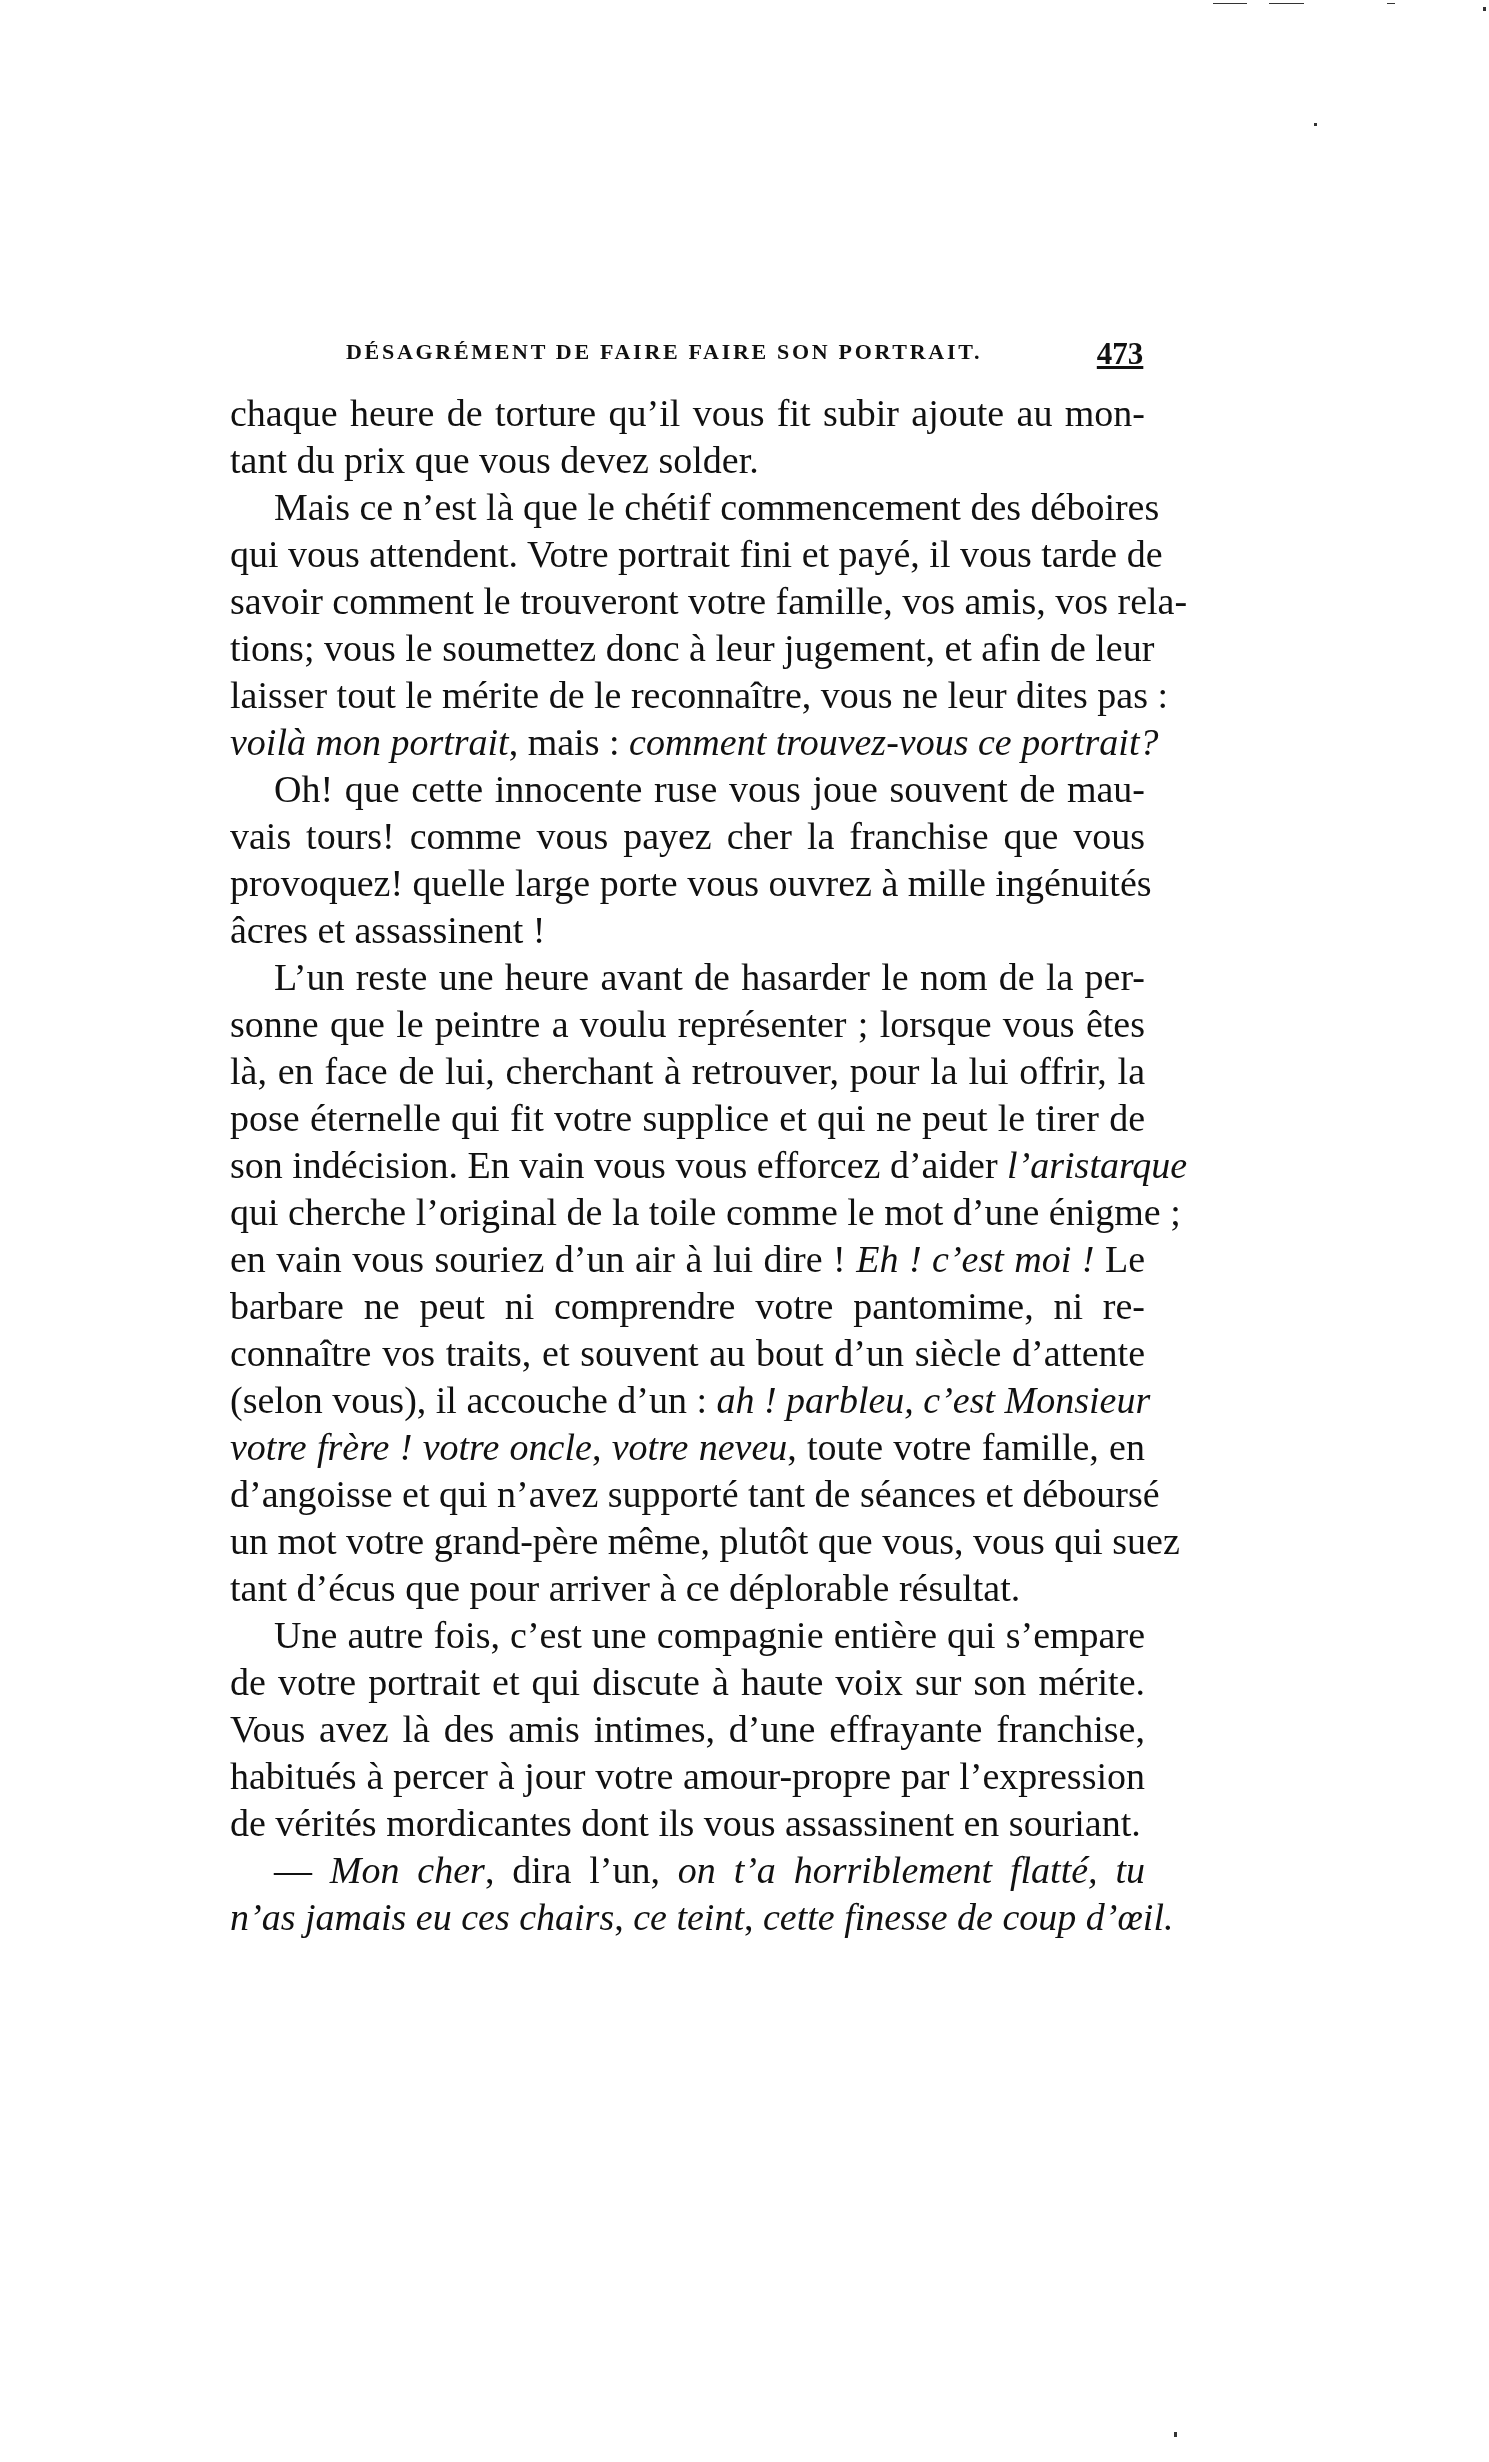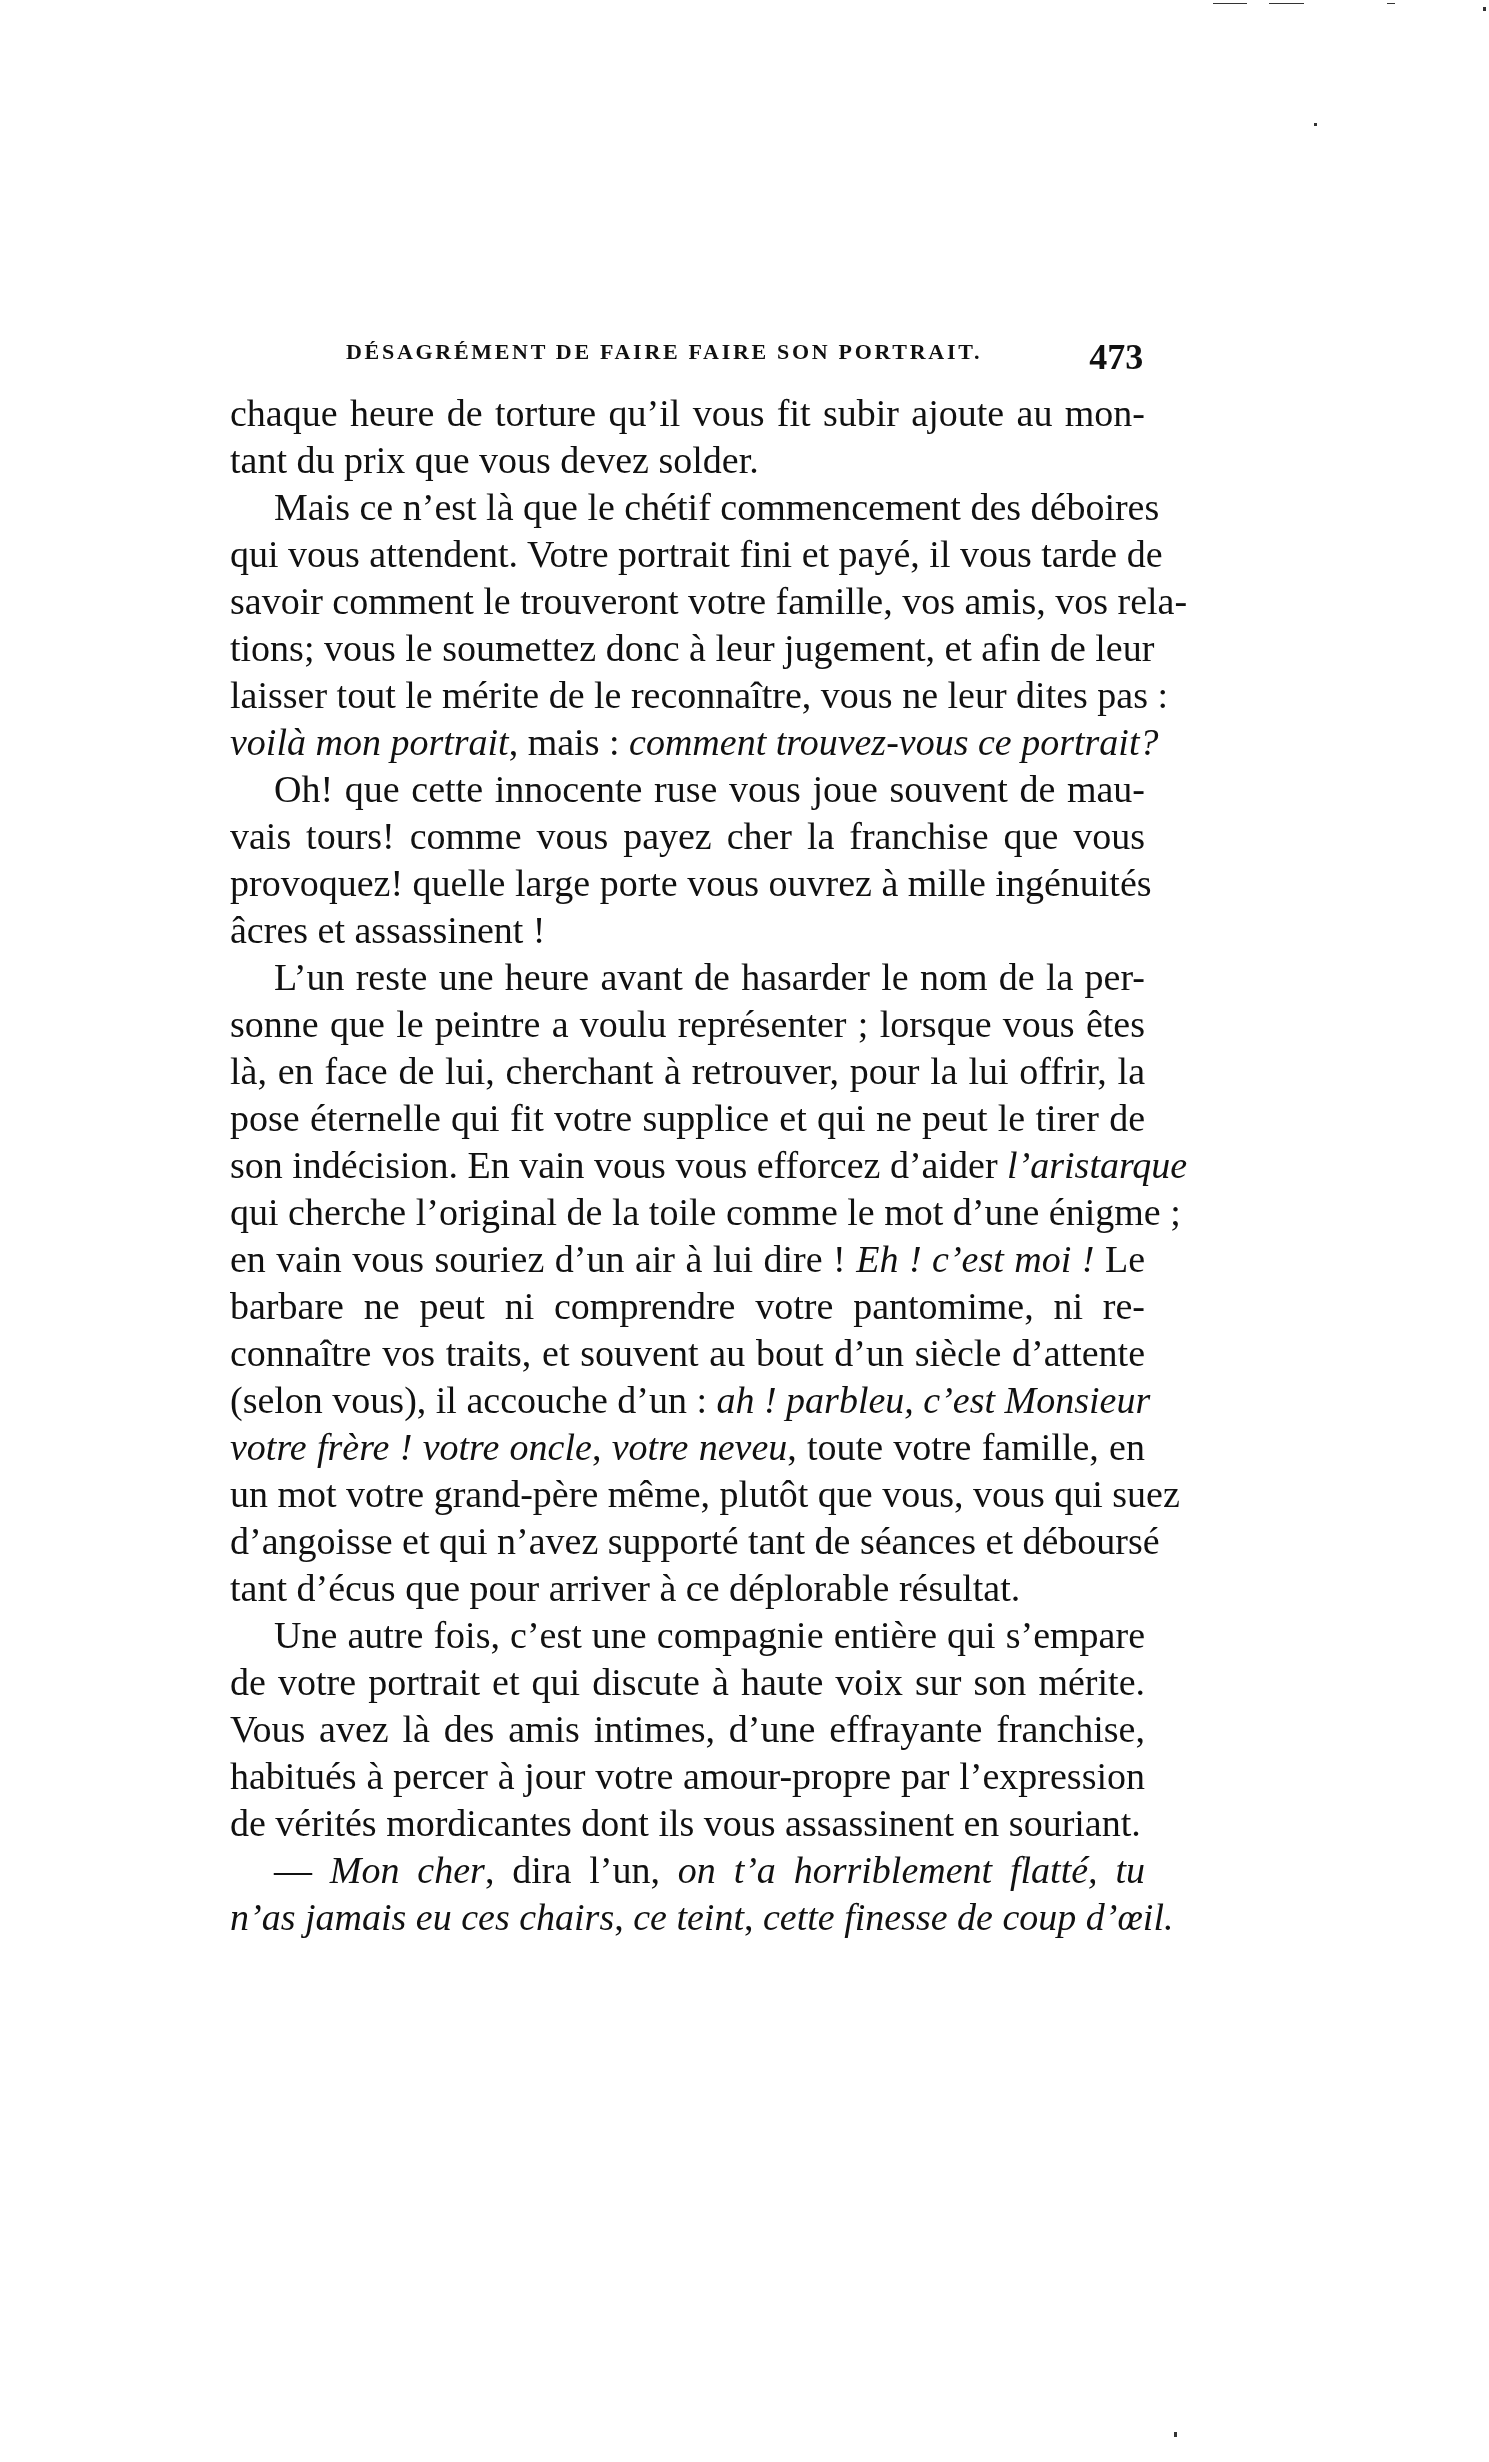--- a/index.html
+++ b/index.html
@@ -1,20 +1,20 @@
 <!DOCTYPE html>
 <html style="font-size:13.5px"><head>
 <meta charset="utf-8">
 <style>
   html, body { margin: 0; padding: 0; background: #ffffff; }
   body { width: 1490px; height: 2462px; position: relative; overflow: hidden; }
   .page { position: absolute; left: 0; top: 0; width: 1490px; height: 1974px; background: #fff; color: #111; }
   .header { position: absolute; left: 231px; top: 336px; width: 914px; height: 42px; font-family: "Liberation Serif", serif; }
   .header .title { position: absolute; left: 115px; top: 3.4px; font-size: 22px; font-weight: bold; letter-spacing: 2.7px; white-space: nowrap; }
-  .header .pagenum { position: absolute; right: 1.7px; top: 0px; font-size: 36px; font-weight: bold; }
+  .header .pagenum { position: absolute; right: 1.7px; top: 0px; font-size: 31px; font-weight: bold; text-decoration: underline; }
   .body { position: absolute; left: 230px; top: 390px; width: 915px; font-family: "Liberation Serif", serif; font-size: 38px; line-height: 47px; }
   .line { display: block; height: 47px; white-space: nowrap; text-align: justify; text-align-last: justify; overflow: visible; }
   .line.last { text-align-last: left; }
   .line.indent { padding-left: 44px; }
   .seg.i { font-style: italic; }
   .noise { position: absolute; background: #333; }
 </style>
 </head>
 <body>
 
@@ -41,22 +41,22 @@
       <span class="line"><span class="seg">sonne que le peintre a voulu représenter ; lorsque vous êtes</span></span>
       <span class="line"><span class="seg">là, en face de lui, cherchant à retrouver, pour la lui offrir, la</span></span>
       <span class="line"><span class="seg">pose éternelle qui fit votre supplice et qui ne peut le tirer de</span></span>
       <span class="line"><span class="seg">son indécision. En vain vous vous efforcez d’aider </span><span class="seg i">l’aristarque</span></span>
       <span class="line"><span class="seg">qui cherche l’original de la toile comme le mot d’une énigme ;</span></span>
       <span class="line"><span class="seg">en vain vous souriez d’un air à lui dire ! </span><span class="seg i">Eh ! c’est moi !</span><span class="seg"> Le</span></span>
       <span class="line"><span class="seg">barbare ne peut ni comprendre votre pantomime, ni re-</span></span>
       <span class="line"><span class="seg">connaître vos traits, et souvent au bout d’un siècle d’attente</span></span>
       <span class="line"><span class="seg">(selon vous), il accouche d’un : </span><span class="seg i">ah ! parbleu, c’est Monsieur</span></span>
       <span class="line"><span class="seg i">votre frère ! votre oncle</span><span class="seg">, </span><span class="seg i">votre neveu</span><span class="seg">, toute votre famille, en</span></span>
+      <span class="line"><span class="seg">d’angoisse et qui n’avez supporté tant de séances et déboursé</span></span>
       <span class="line"><span class="seg">un mot votre grand-père même, plutôt que vous, vous qui suez</span></span>
-      <span class="line"><span class="seg">d’angoisse et qui n’avez supporté tant de séances et déboursé</span></span>
       <span class="line last"><span class="seg">tant d’écus que pour arriver à ce déplorable résultat.</span></span>
       <span class="line indent"><span class="seg">Une autre fois, c’est une compagnie entière qui s’empare</span></span>
       <span class="line"><span class="seg">de votre portrait et qui discute à haute voix sur son mérite.</span></span>
       <span class="line"><span class="seg">Vous avez là des amis intimes, d’une effrayante franchise,</span></span>
       <span class="line"><span class="seg">habitués à percer à jour votre amour-propre par l’expression</span></span>
       <span class="line last"><span class="seg">de vérités mordicantes dont ils vous assassinent en souriant.</span></span>
       <span class="line indent"><span class="seg">— </span><span class="seg i">Mon cher</span><span class="seg">, dira l’un, </span><span class="seg i">on t’a horriblement flatté, tu</span></span>
       <span class="line"><span class="seg i">n’as jamais eu ces chairs</span><span class="seg">, </span><span class="seg i">ce teint</span><span class="seg">, </span><span class="seg i">cette finesse de coup d’œil.</span></span>
     </div>
 

